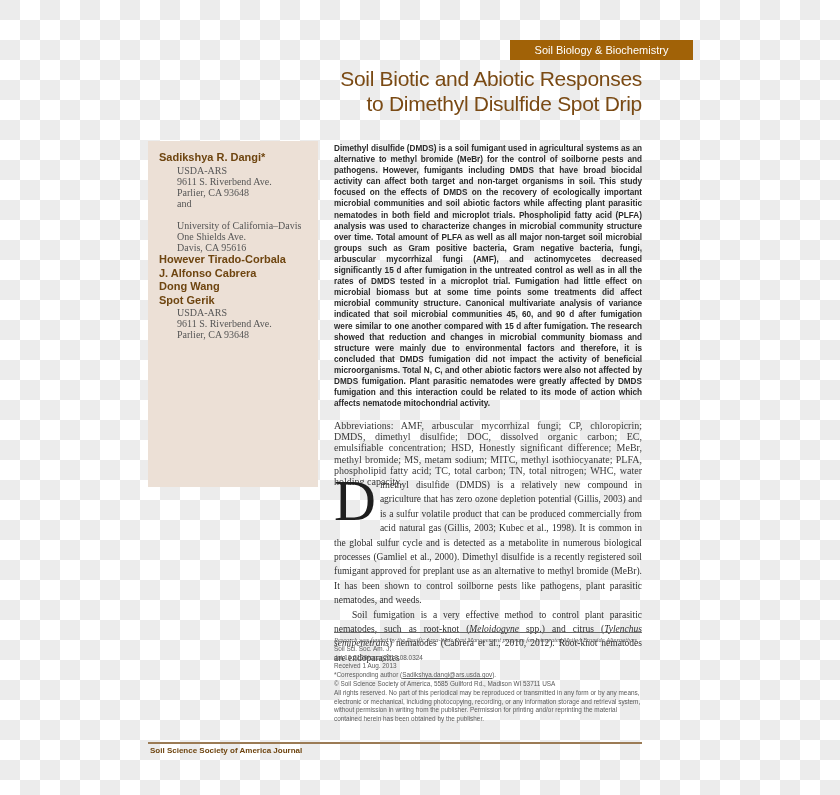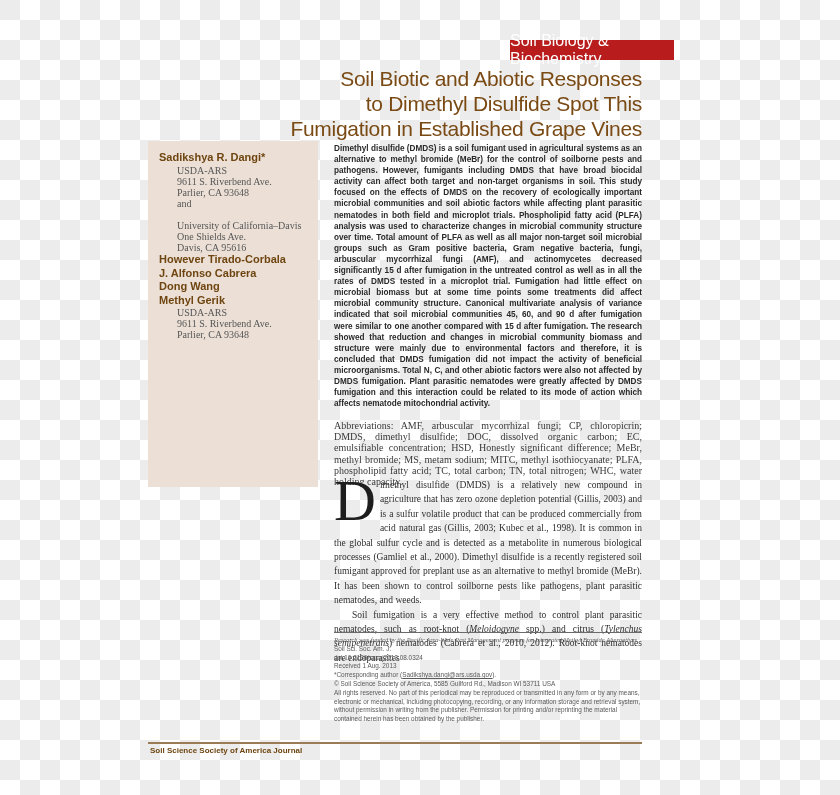--- a/index.html
+++ b/index.html
@@ -8,23 +8,23 @@
     background-color:#ffffff;
     background-image:
       linear-gradient(45deg, transparent 0, transparent 0),
       conic-gradient(#ffffff 0 25%, #ececec 0 50%, #ffffff 0 75%, #ececec 0);
     background-size: 40px 40px;
     background-position: 0 0;
     font-family: "Liberation Serif", serif;
     color:#2b2b2b;
   }
   .section-bar {
-    position:absolute; left:510px; top:40px; width:164px; height:20px;
-    background:#b91c1c; color:#fff;
-    font-family:"Liberation Sans", sans-serif; font-size:16px;
+    position:absolute; left:510px; top:40px; width:183px; height:20px;
+    background:#a16207; color:#fff;
+    font-family:"Liberation Sans", sans-serif; font-size:11px;
     display:flex; align-items:center; justify-content:center;
   }
   .title {
     position:absolute; left:290px; top:66px; width:352px;
     text-align:right; color:#7a4a14;
     font-family:"Liberation Sans", sans-serif; font-size:21px; line-height:25px;
     letter-spacing:-0.3px;
   }
   .title div { white-space:nowrap; }
   .side-panel {
@@ -83,22 +83,21 @@
     font-size:8px; color:#6e4510;
   }
 </style>
 </head>
 <body>
 
 <div class="section-bar">Soil Biology &amp; Biochemistry</div>
 
 <div class="title">
   <div>Soil Biotic and Abiotic Responses</div>
-  <div>to Dimethyl Disulfide Spot This</div>
-  <div>Fumigation in Established Grape Vines</div>
+  <div>to Dimethyl Disulfide Spot Drip</div>
 </div>
 
 <div class="side-panel"></div>
 
 <div class="author-block" style="top:151px;">
   <div class="author-name big">Sadikshya R. Dangi*</div>
   <div class="affil">
     <div>USDA-ARS</div>
     <div>9611 S. Riverbend Ave.</div>
     <div>Parlier, CA 93648</div>
@@ -107,21 +106,21 @@
     <div>University of California–Davis</div>
     <div>One Shields Ave.</div>
     <div>Davis, CA 95616</div>
   </div>
 </div>
 
 <div class="author-block" style="top:253px;">
   <div class="author-name big">However Tirado-Corbala</div>
   <div class="author-name big">J. Alfonso Cabrera</div>
   <div class="author-name big">Dong Wang</div>
-  <div class="author-name big">Methyl Gerik</div>
+  <div class="author-name big">Spot Gerik</div>
   <div class="affil">
     <div>USDA-ARS</div>
     <div>9611 S. Riverbend Ave.</div>
     <div>Parlier, CA 93648</div>
   </div>
 </div>
 
 <div class="abstract">Dimethyl disulfide (DMDS) is a soil fumigant used in agricultural systems as an alternative to methyl bromide (MeBr) for the control of soilborne pests and pathogens. However, fumigants including DMDS that have broad biocidal activity can affect both target and non-target organisms in soil. This study focused on the effects of DMDS on the recovery of ecologically important microbial communities and soil abiotic factors while affecting plant parasitic nematodes in both field and microplot trials. Phospholipid fatty acid (PLFA) analysis was used to characterize changes in microbial community structure over time. Total amount of PLFA as well as all major non-target soil microbial groups such as Gram positive bacteria, Gram negative bacteria, fungi, arbuscular mycorrhizal fungi (AMF), and actinomycetes decreased significantly 15 d after fumigation in the untreated control as well as in all the rates of DMDS tested in a microplot trial. Fumigation had little effect on microbial biomass but at some time points some treatments did affect microbial community structure. Canonical multivariate analysis of variance indicated that soil microbial communities 45, 60, and 90 d after fumigation were similar to one another compared with 15 d after fumigation. The research showed that reduction and changes in microbial community biomass and structure were mainly due to environmental factors and therefore, it is concluded that DMDS fumigation did not impact the activity of beneficial microorganisms. Total N, C, and other abiotic factors were also not affected by DMDS fumigation. Plant parasitic nematodes were greatly affected by DMDS fumigation and this interaction could be related to its mode of action which affects nematode mitochondrial activity.</div>
 
 <div class="abbrev">Abbreviations: AMF, arbuscular mycorrhizal fungi; CP, chloropicrin; DMDS, dimethyl disulfide; DOC, dissolved organic carbon; EC, emulsifiable concentration; HSD, Honestly significant difference; MeBr, methyl bromide; MS, metam sodium; MITC, methyl isothiocyanate; PLFA, phospholipid fatty acid; TC, total carbon; TN, total nitrogen; WHC, water holding capacity.</div>

